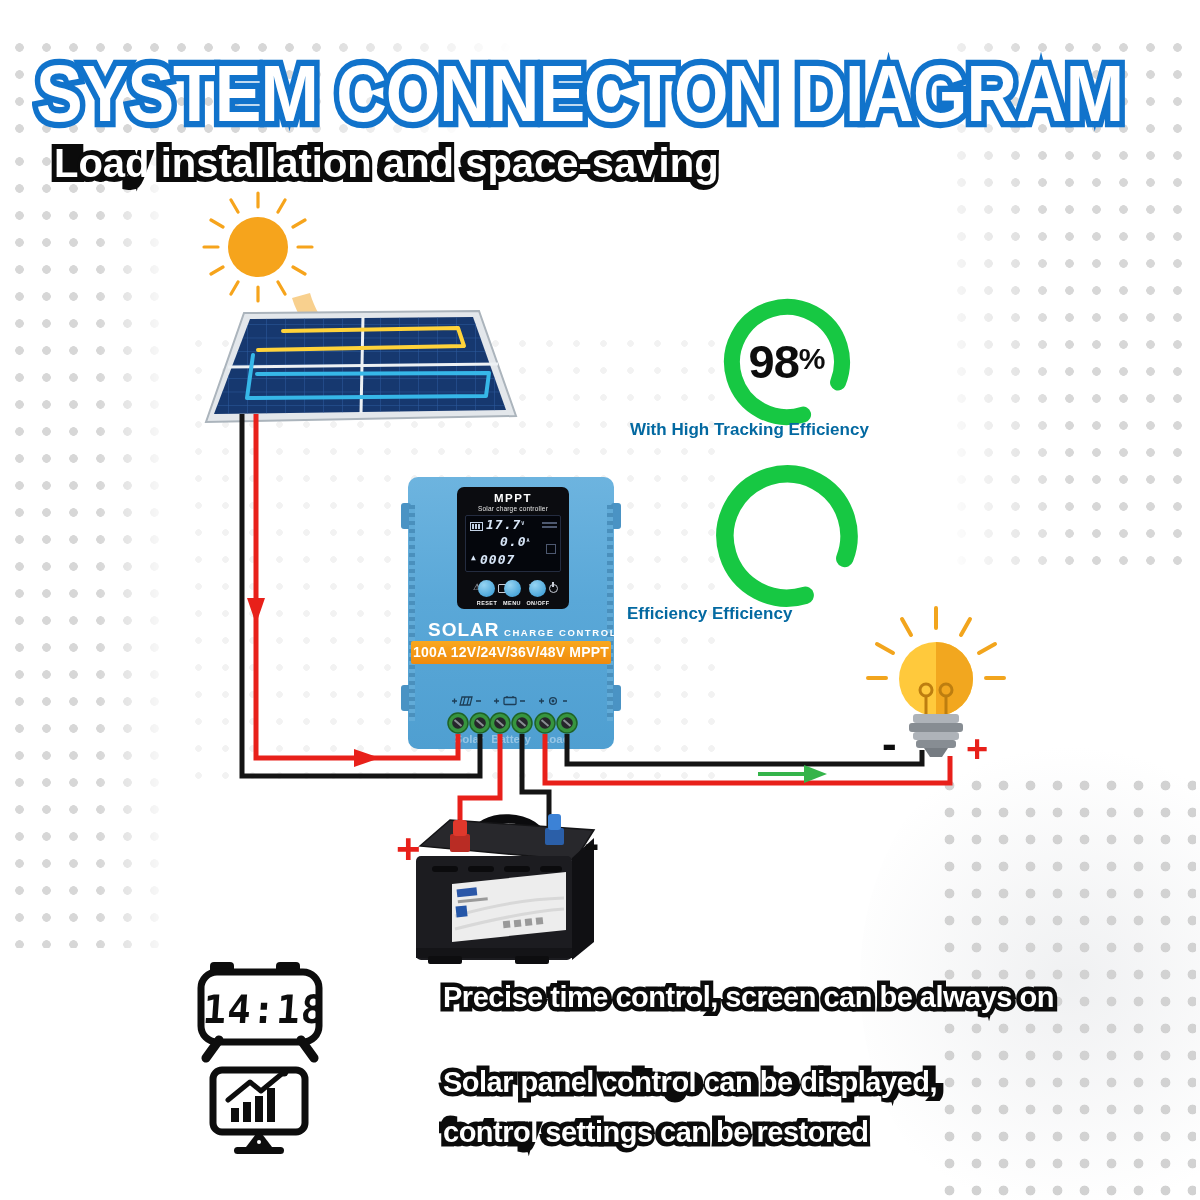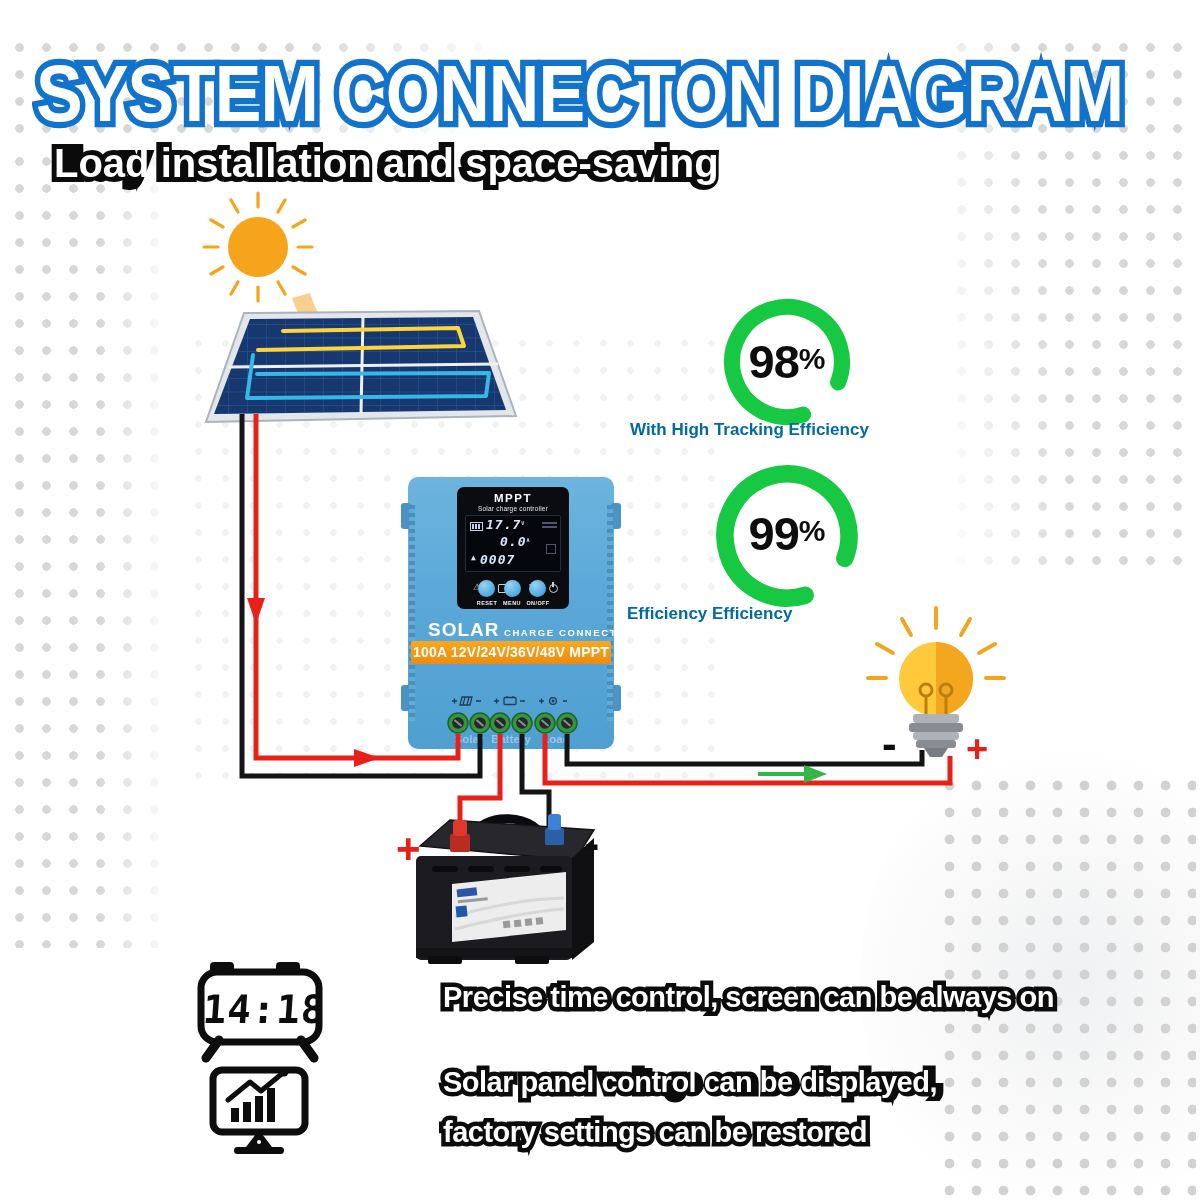--- a/index.html
+++ b/index.html
@@ -285,21 +285,21 @@
       <div class="cbtn" style="left:21px"></div>
       <div class="cbtn" style="left:47px"></div>
       <div class="cbtn" style="left:72px"></div>
       <div class="blbl" style="left:10px">RESET</div>
       <div class="blbl" style="left:35px">MENU</div>
       <div class="blbl" style="left:61px">ON/OFF</div>
     </div>
 
     <div id="prodline">
       <span class="big">SOLAR</span>
-      <span class="small">CHARGE CONNECTON</span>
+      <span class="small">CHARGE CONTROLLER</span>
     </div>
     <div id="specband">100A 12V/24V/36V/48V  MPPT</div>
 
     <svg id="ports" width="206" height="16" viewBox="0 0 206 16">
       <g stroke="#1d3e57" stroke-width="1.3" fill="none">
         <path d="M44,8h5 M46.5,5.5v5 M68,8h5"></path>
         <g transform="skewX(-14)">
             <rect x="55" y="4" width="10" height="8"></rect>
             <path d="M58,4v8 M62,4v8"></path>
           </g>
@@ -348,28 +348,25 @@
     </svg>
     <div class="tlbl" style="left:31px">Solar</div>
     <div class="tlbl" style="left:73px">Battery</div>
     <div class="tlbl" style="left:118px">Load</div>
   </div>
 
   <div class="pct" id="pct1">
     <span class="val">98</span><span class="unit">%</span>
   </div>
   <div class="ringlbl" id="lbl1">With High Tracking Efficiency</div>
-  <div class="pct" id="pct2">
-    <span class="val">99</span><span class="unit">%</span>
-  </div>
   <div class="ringlbl" id="lbl2">Efficiency Efficiency</div>
 
   <div class="sign red" id="bat-plus">+</div>
   <div class="sign blk" id="bat-minus">-</div>
   <div class="sign blk" id="load-minus">-</div>
   <div class="sign red" id="load-plus">+</div>
 
   <div id="clock-time">14:18</div>
 
   <div class="ot feat" id="feat1" data-text="Precise time control, screen can be always on">Precise time control, screen can be always on</div>
   <div class="ot feat" id="feat2a" data-text="Solar panel voltage can be displayed,">Solar panel control can be displayed,</div>
-  <div class="ot feat" id="feat2b" data-text="factory settings can be restored">factory settings can be restored</div>
+  <div class="ot feat" id="feat2b" data-text="factory settings can be restored">control settings can be restored</div>
 </div>
 
 </body></html>

